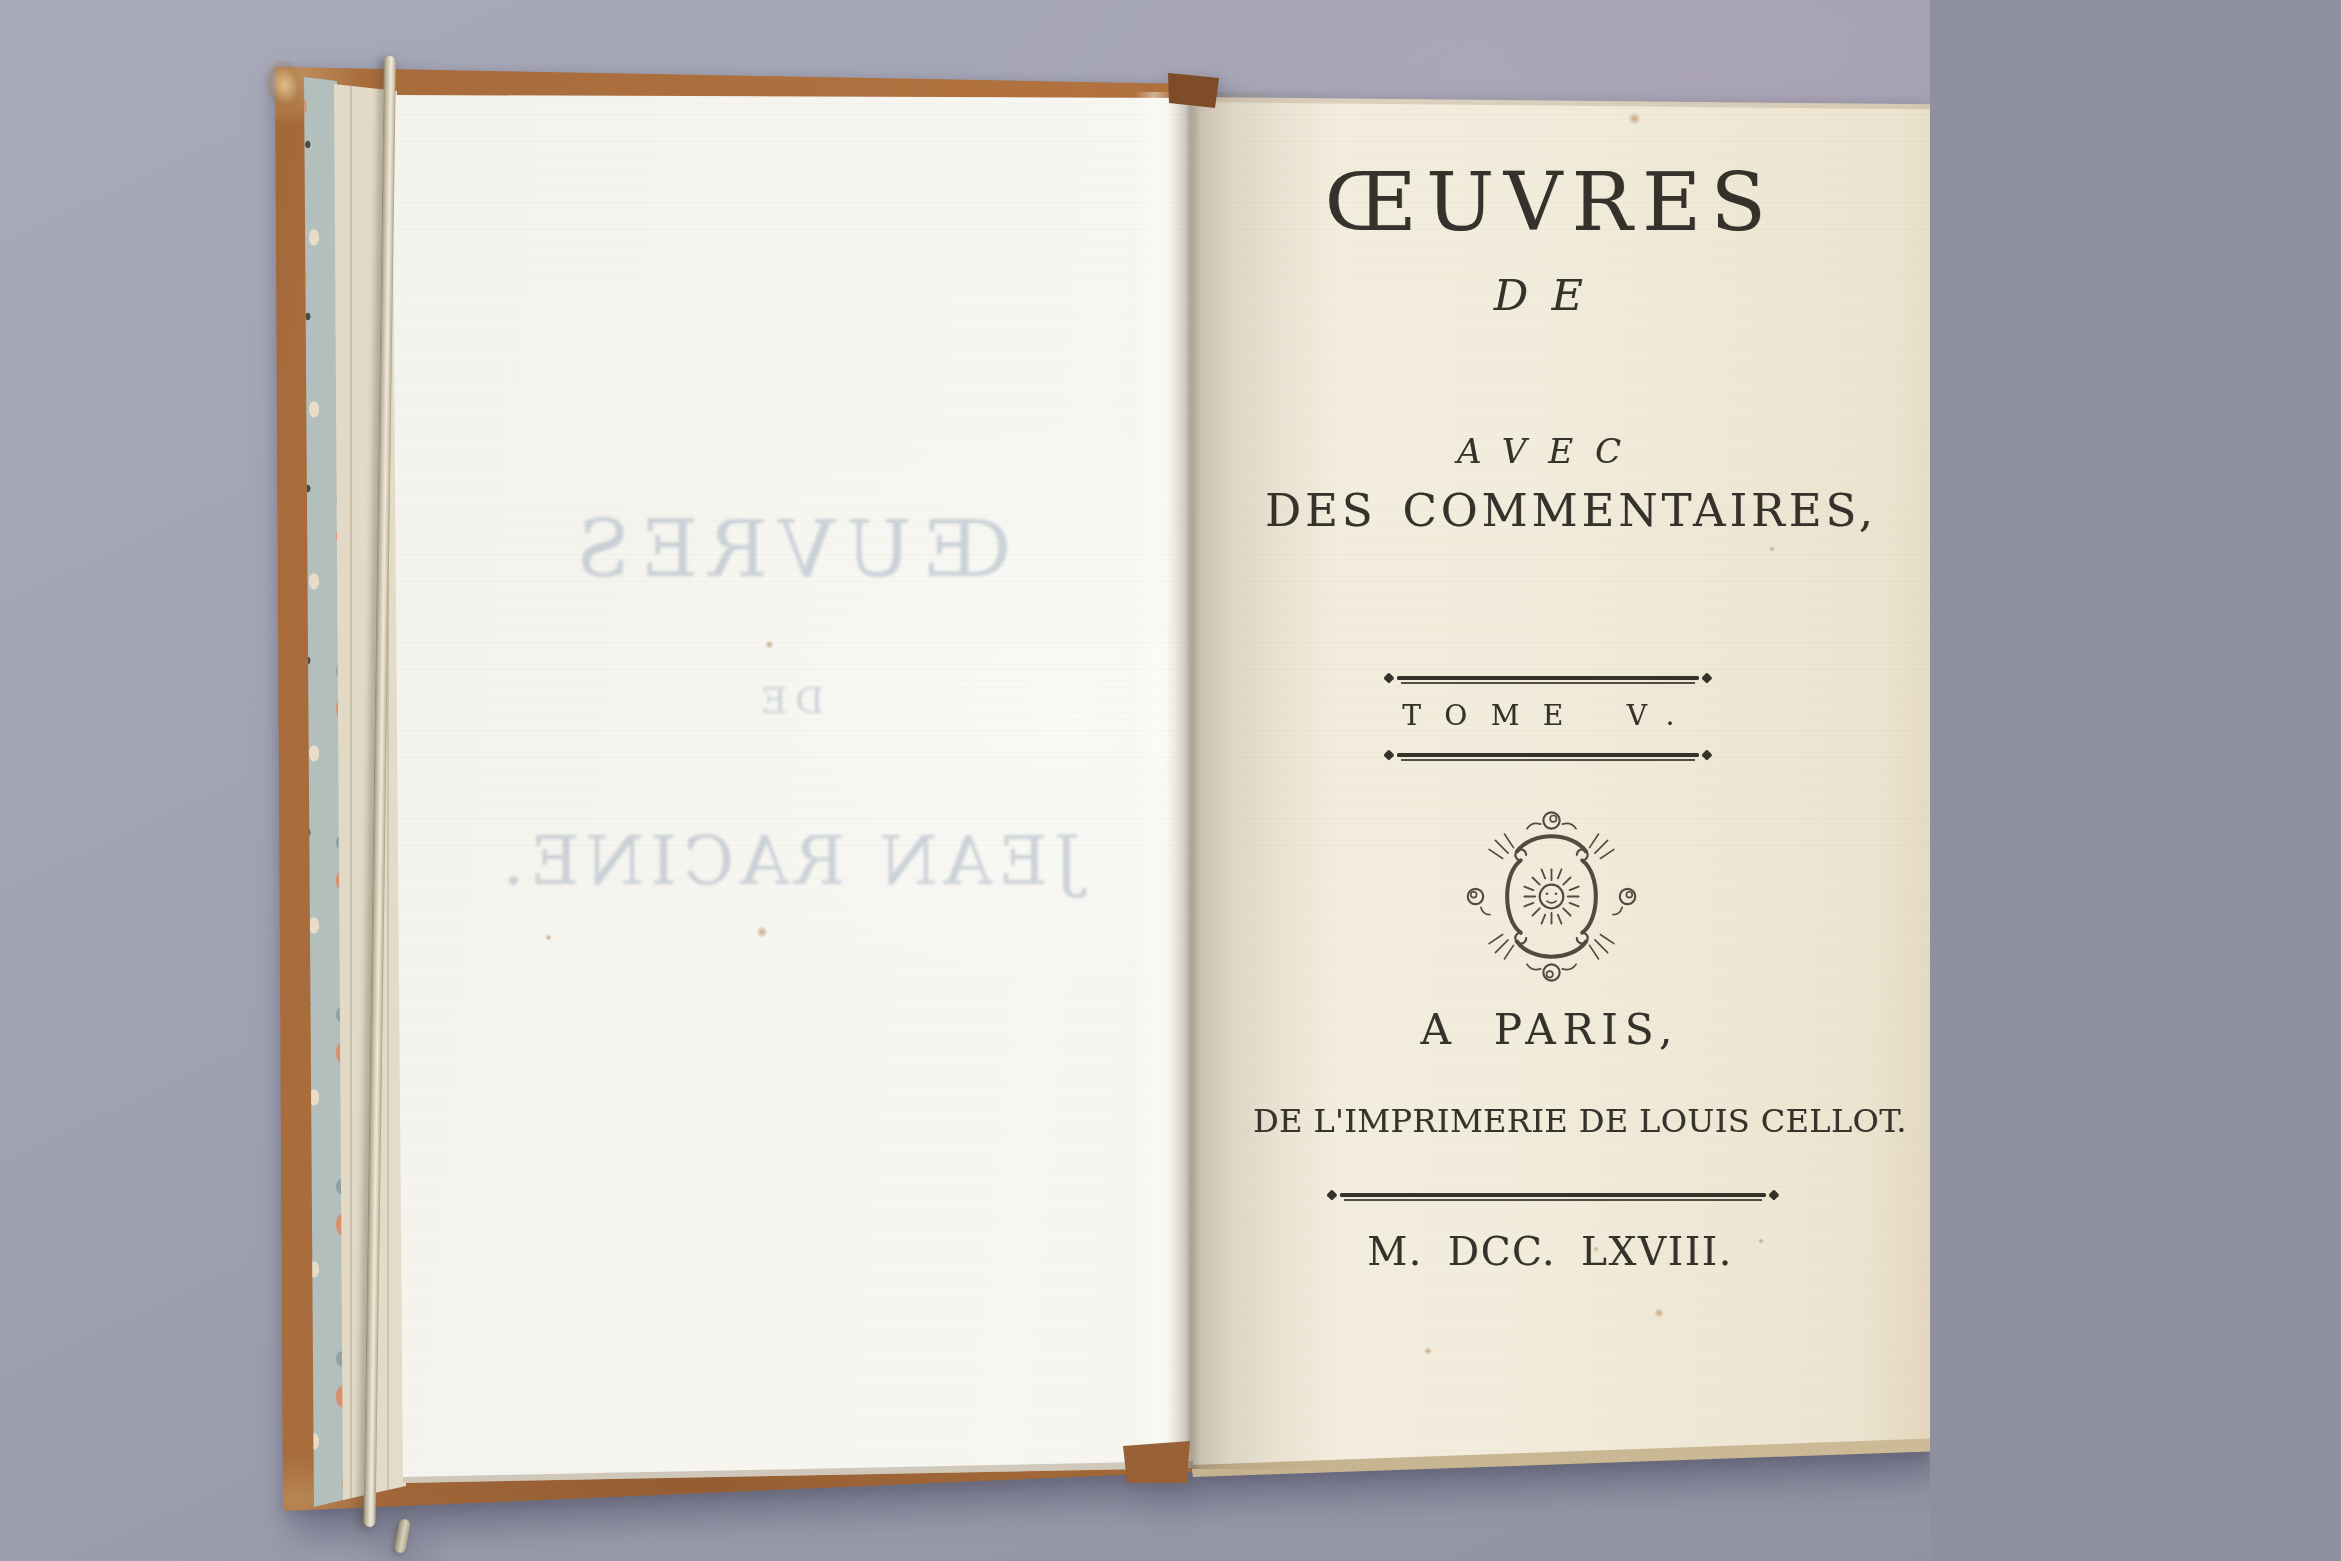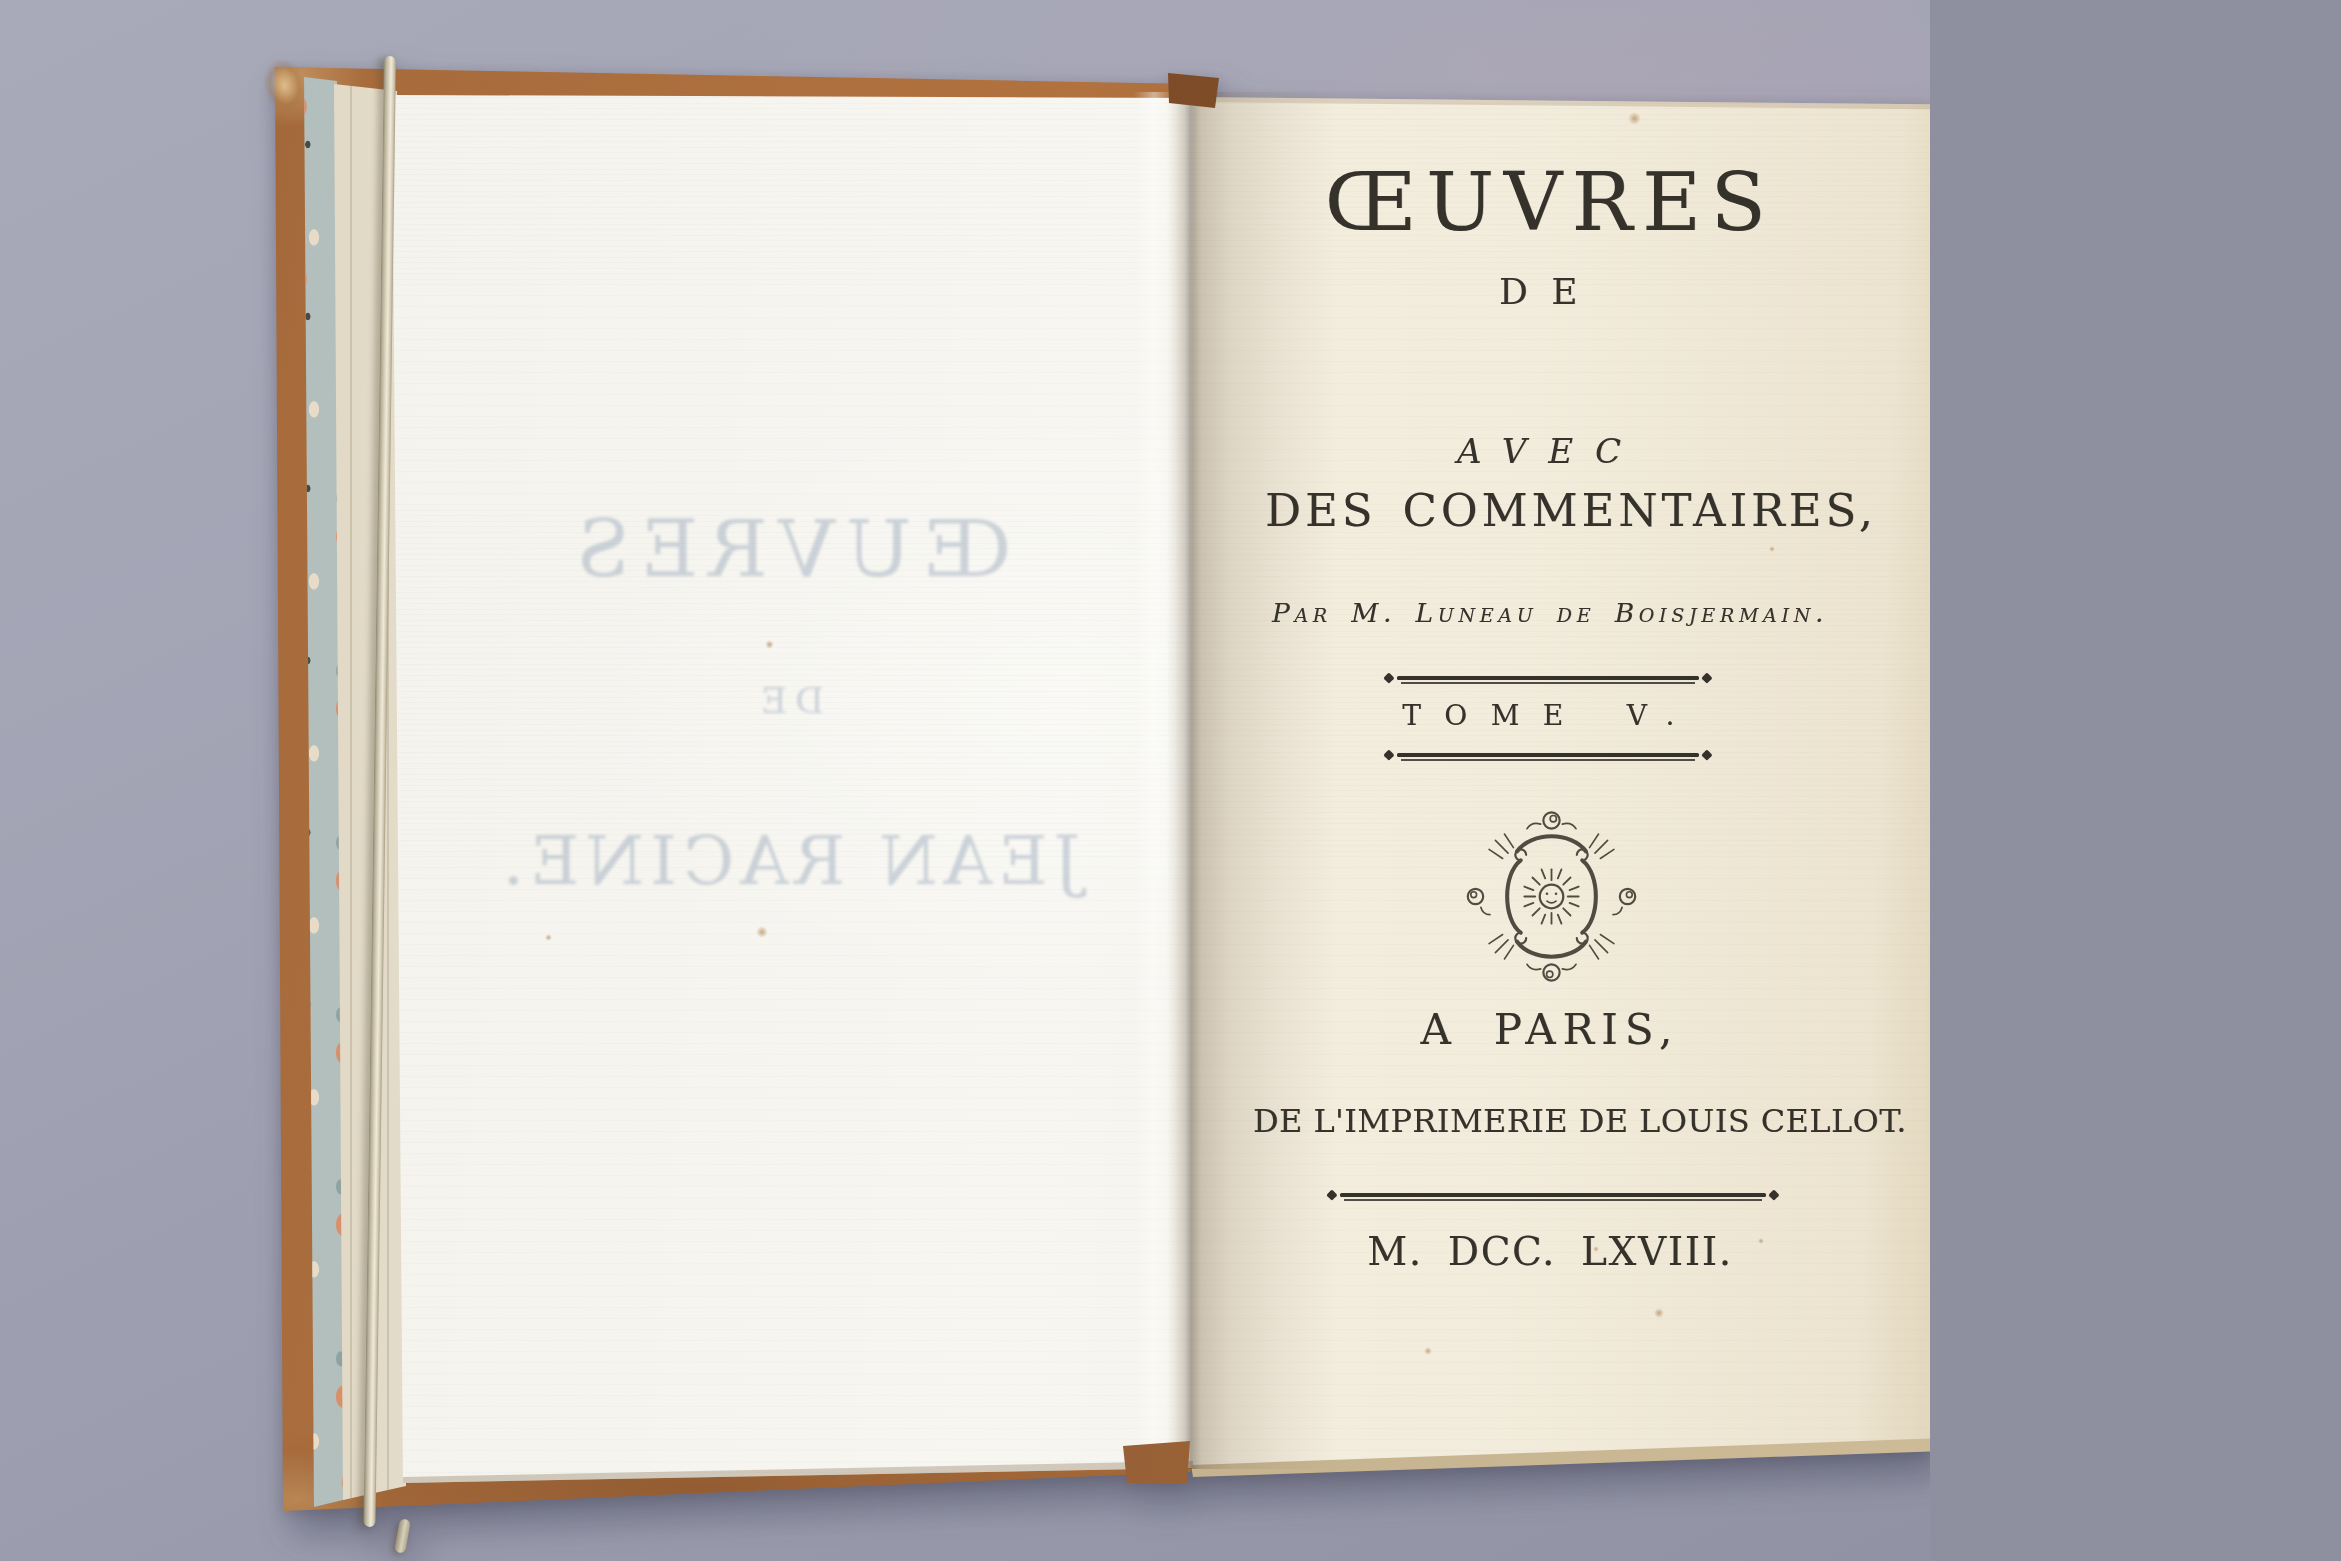--- a/index.html
+++ b/index.html
@@ -114,21 +114,21 @@
     position:absolute;left:397px;top:1519px;width:11px;height:34px;z-index:40;
     transform:rotate(10deg);border-radius:5.5px;
     background:linear-gradient(90deg,#9a9078,#d8d0ba 55%,#b0a78e);
     box-shadow:-3.1px 2.3px 4.7px rgba(90,80,60,.3);
   }
 
   
   .tline{position:absolute;left:1265px;width:570px;text-align:center;color:var(--ink,#35312b);
     white-space:nowrap;z-index:25;text-shadow:0.4px 0.4px 0 rgba(80,70,60,.35);line-height:1;}
   .t-title{top:162px;font-size:81px;letter-spacing:9.4px;}
-  .t-of{top:274px;font-size:36px;letter-spacing:23.4px;}
+  .t-of{top:274px;font-size:43px;font-style:italic;letter-spacing:23.4px;}
   .t-author{top:340px;font-size:66px;font-weight:bold;letter-spacing:3.1px;word-spacing:12.5px;}
   .t-with{top:434px;font-size:34px;font-style:italic;letter-spacing:22px;}
   .t-comm{top:488px;font-size:45px;letter-spacing:3.9px;word-spacing:7.8px;}
   .t-byline{top:600px;font-size:26.5px;font-style:italic;font-variant:small-caps;letter-spacing:4.7px;word-spacing:6.2px;}
   .t-volume{top:702px;font-size:28px;letter-spacing:23.4px;word-spacing:7.8px;}
   .t-place{top:1009px;font-size:42px;letter-spacing:7px;word-spacing:15.6px;}
   .t-printer{top:1105px;font-size:32px;letter-spacing:0.4px;left:1253px;width:593px;}
   .t-year{top:1232px;font-size:39px;letter-spacing:1.6px;word-spacing:11px;}
 
   
@@ -181,21 +181,20 @@
     <div class="layer right-page-rim-top"></div>
 
     <div class="gutter-shadow"></div>
     <div class="layer gutter-nub-top"></div>
     <div class="layer gutter-nub-bottom"></div>
 
     <div class="tline t-title">ŒUVRES</div>
     <div class="tline t-of">DE</div>
     <div class="tline t-with">AVEC</div>
     <div class="tline t-comm">DES COMMENTAIRES,</div>
-    <div class="tline t-byline">Par M. Luneau de Boisjermain.</div>
 
     <div class="rule rule-1">
       <span class="bar"></span>
       <span class="thin"></span>
     </div>
     <div class="tline t-volume">TOME V.</div>
     <div class="rule rule-2">
       <span class="bar"></span>
       <span class="thin"></span>
     </div>

